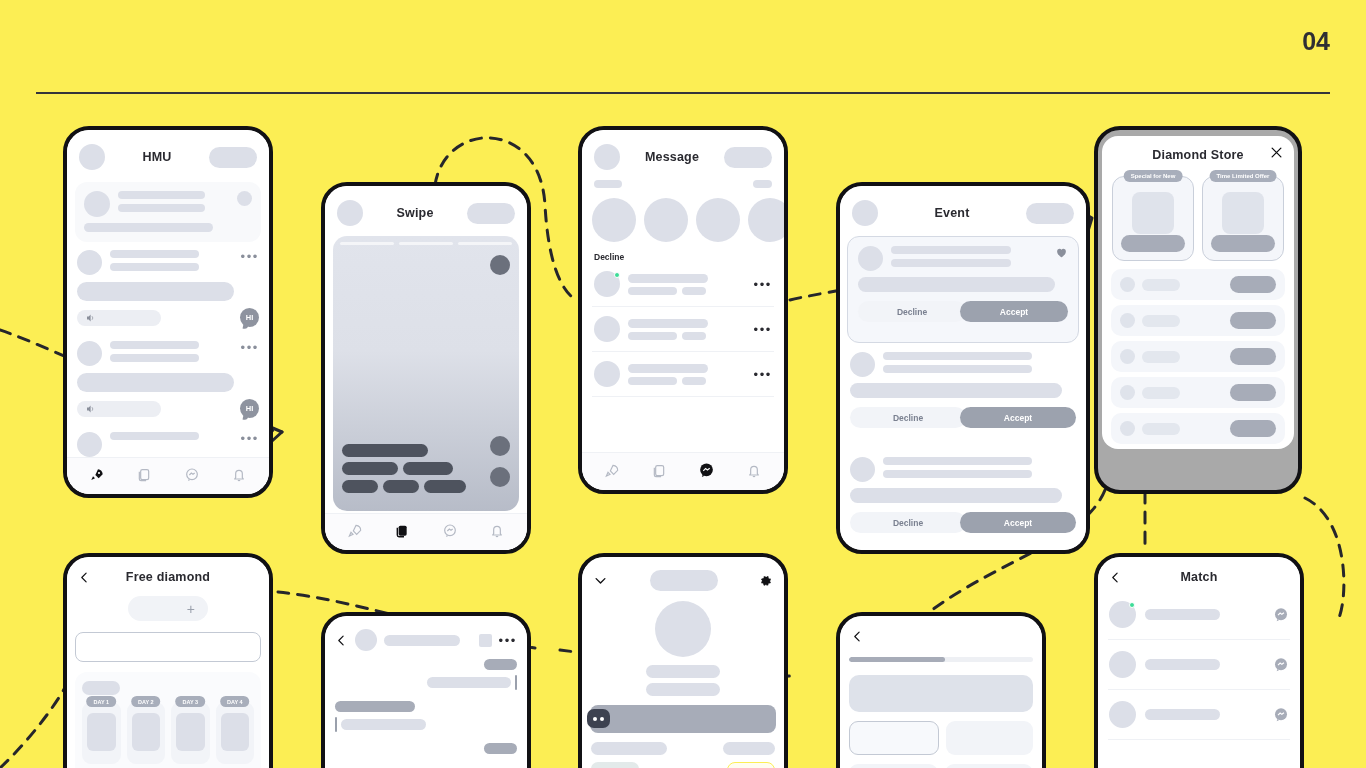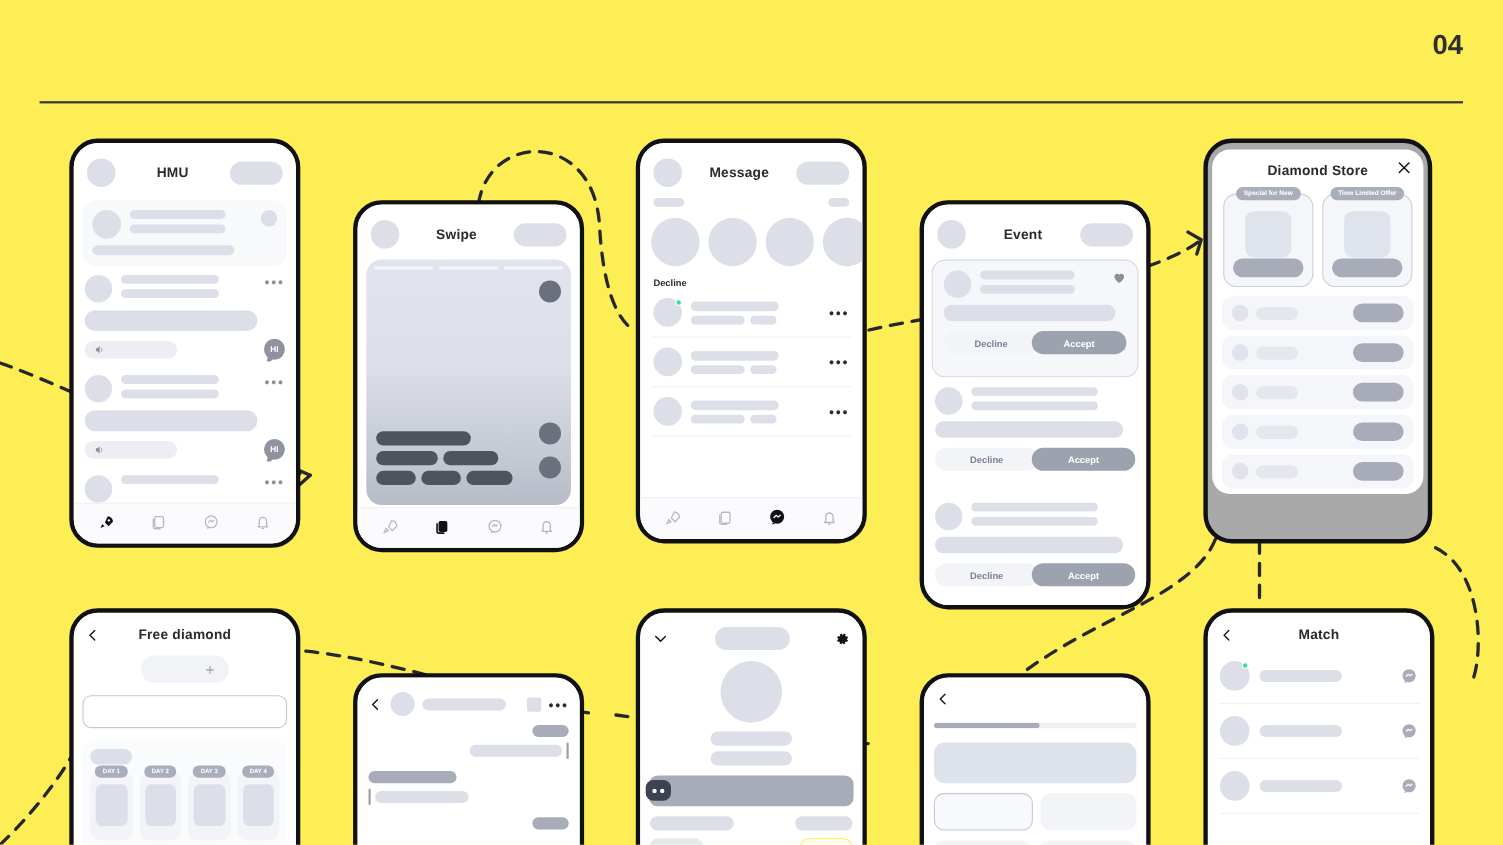--- a/index.html
+++ b/index.html
@@ -246,21 +246,21 @@
             <path d="M7 18l-1 3 3.5-1.6z" fill="#B4B9C4"></path>
           </svg>
         <svg width="16" height="16" viewBox="0 0 24 24">
             <path d="M7 16V10a5 5 0 1110 0v6l1.5 2H5.5z" stroke="#B4B9C4" stroke-width="1.8" fill="none" stroke-linejoin="round"></path>
             <path d="M10.5 19.5a1.7 1.7 0 003 0" stroke="#B4B9C4" stroke-width="1.6" fill="none"></path>
           </svg>
       </div>
     </div>
   </div>
 
-  <div class="phone" style="left:321px; top:182px; width:210px; height:320px;">
+  <div class="phone" style="left:321px; top:182px; width:210px; height:372px;">
     <div class="screen">
       <div class="ph-top">
         <div class="av" style="width:26px;height:26px;"></div>
         <div class="title">Swipe</div>
         <div class="bar" style="width:48px;height:21px;"></div>
       </div>
 
       <div class="swipe-card">
         <div class="seg-wrap">
           <div class="seg"></div>
@@ -384,21 +384,21 @@
             <path d="M6.5 18l-1 3.2 3.8-1.8z" fill="#111114"></path>
           </svg>
         <svg width="16" height="16" viewBox="0 0 24 24">
             <path d="M7 16V10a5 5 0 1110 0v6l1.5 2H5.5z" stroke="#B4B9C4" stroke-width="1.8" fill="none" stroke-linejoin="round"></path>
             <path d="M10.5 19.5a1.7 1.7 0 003 0" stroke="#B4B9C4" stroke-width="1.6" fill="none"></path>
           </svg>
       </div>
     </div>
   </div>
 
-  <div class="phone" style="left:836px; top:182px; width:210px; height:372px;">
+  <div class="phone" style="left:836px; top:182px; width:254px; height:372px;">
     <div class="screen">
       <div class="ph-top">
         <div class="av" style="width:26px;height:26px;"></div>
         <div class="title">Event</div>
         <div class="bar" style="width:48px;height:21px;"></div>
       </div>
 
       <div class="ev active">
         <div style="display:flex;gap:8px;align-items:flex-start;">
           <div class="av" style="width:25px;height:25px;"></div>

